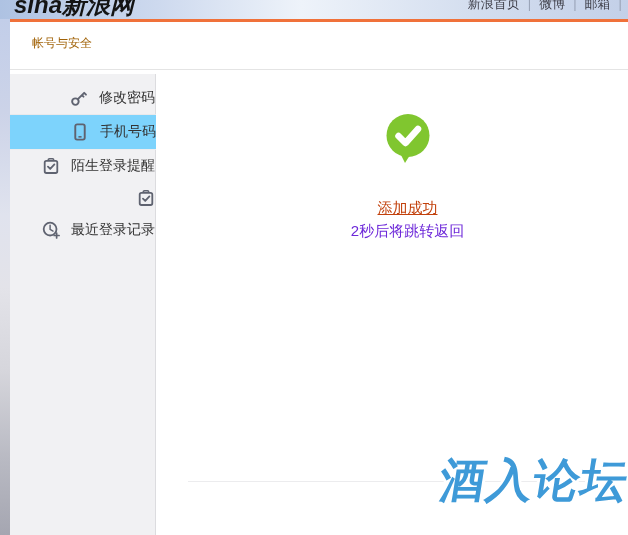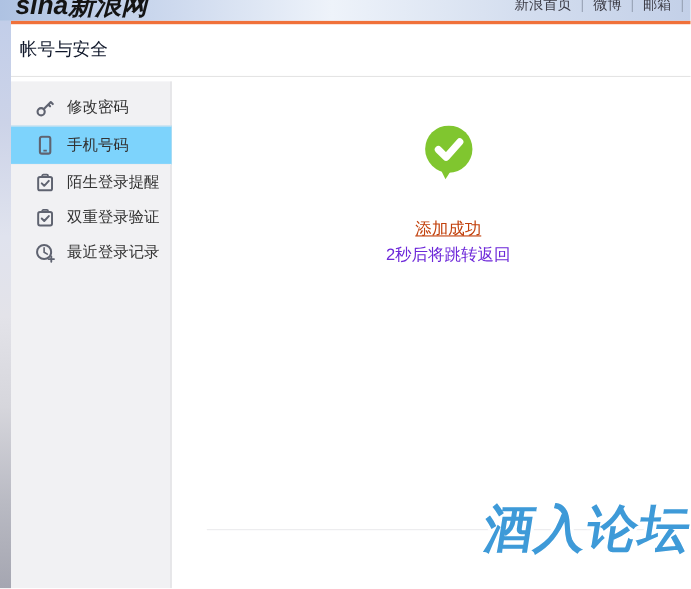--- a/index.html
+++ b/index.html
@@ -31,32 +31,32 @@
     background:linear-gradient(180deg,#c2cee9 0%,#ccd3e8 18%,#e0e3ee 38%,#e3e3e9 52%,#d6d6dc 68%,#b9bac3 85%,#a5a6b1 100%);
   }
 
   
   .panel {
     position:absolute; left:10px; top:19px; width:618px; height:516px;
     background:#fff; border-top:3px solid #f0713a;
   }
   .panel-header { position:relative; height:48px; border-bottom:1px solid #e4e4e4; }
   .page-title {
-    position:absolute; left:8px; top:13px;
-    font-size:16px; color:#0f172a;
+    position:absolute; left:22px; top:13px;
+    font-size:12px; color:#a16207;
   }
 
   
   .sidebar {
     position:absolute; left:0; top:52px; width:146px; bottom:0;
     background:#f1f1f3; border-right:1px solid #dcdcdf; padding-top:8px;
   }
   .side-item {
     position:relative; height:32px; display:flex; align-items:center;
-    padding-left:22px; cursor:pointer; color:#333;
+    padding-left:22px; cursor:pointer; color:#333;justify-content:flex-end;
   }
   .side-item .icon { width:18px; height:18px; color:#5f6370; display:inline-flex; align-items:center; justify-content:center; }
   .side-item .side-label { margin-left:11px; font-size:14px; }
   .side-item.active {
     background:#7dd3fc; height:36px; margin-right:-1px;
     border-top:1px solid #e9e9eb; border-bottom:1px solid #ededef;
   }
 
   
   .main { position:absolute; left:147px; top:52px; right:0; bottom:0; text-align:center; }
@@ -137,21 +137,20 @@
       </div>
 
       <div class="side-item">
         <span class="icon">
           <svg width="18" height="18" viewBox="0 0 16 16">
             <path d="M5.6 3.4 V2.6 a1 1 0 0 1 1-1 h2.8 a1 1 0 0 1 1 1 v0.8" fill="none" stroke="currentColor" stroke-width="1.4"></path>
             <rect x="2.4" y="3.4" width="11.2" height="10.8" rx="1.5" fill="none" stroke="currentColor" stroke-width="1.6"></rect>
             <path d="M5.3 8.6 l2 2 L11 6.6" fill="none" stroke="currentColor" stroke-width="1.6" stroke-linecap="round" stroke-linejoin="round"></path>
           </svg>
         </span>
-        <span class="side-label">双重登录验证</span>
       </div>
 
       <div class="side-item">
         <span class="icon">
           <svg width="18" height="18" viewBox="0 0 16 16">
             <circle cx="7.2" cy="7.2" r="5.7" fill="none" stroke="currentColor" stroke-width="1.6"></circle>
             <path d="M7.2 3.8 v3.6 l2.6 1.5" fill="none" stroke="currentColor" stroke-width="1.3" stroke-linecap="round"></path>
             <path d="M10.8 12.9 h4.4 M13 10.7 v4.4" stroke="currentColor" stroke-width="1.5" stroke-linecap="round"></path>
           </svg>
         </span>

